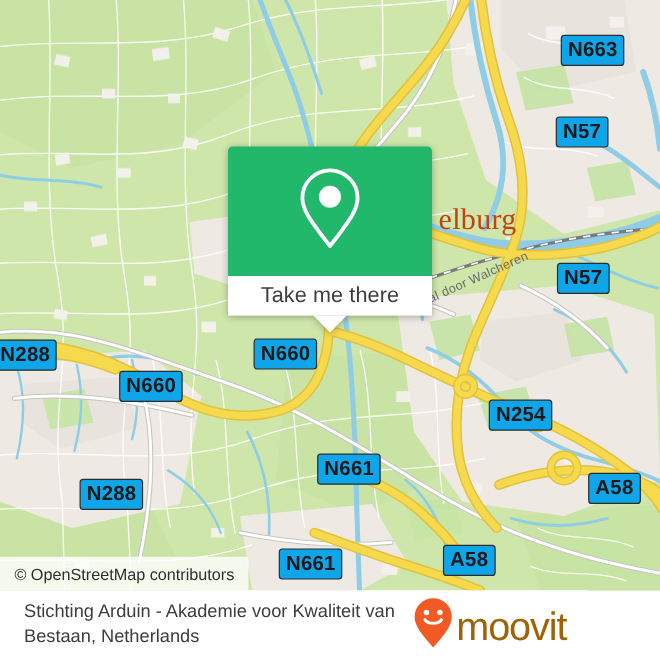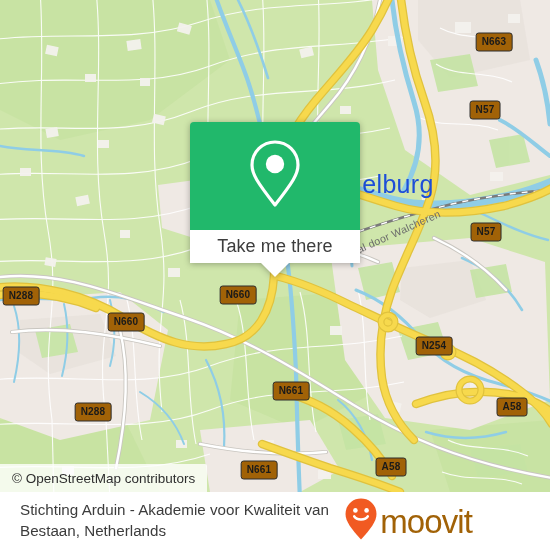--- a/index.html
+++ b/index.html
@@ -26,41 +26,41 @@
     width: 550px;
     height: 492px;
     overflow: hidden;
     background: #cfe6ab;
   }
   #map-svg { position:absolute; left:0; top:0; display:block; }
 
   
   .shield {
     position: absolute;
-    background: #a16207;
+    background: #0ea5e9;
     border: 1.6px solid #2c2c2c;
     border-radius: 3px;
     color: #1a1a1a;
     font-family: "Liberation Sans", sans-serif;
     font-weight: bold;
-    font-size: 10px;
+    font-size: 17px;
     line-height: 1;
     padding: 3px 5px 4px 5px;
     letter-spacing: 0.2px;
     white-space: nowrap;
     transform: translate(-50%, -50%);
     box-sizing: border-box;
   }
 
   
   .place-label {
     position: absolute;
     transform: translate(-50%, -50%);
-    color: #1d4ed8;
-    font-family: Liberation Sans, sans-serif;
+    color: #c2410c;
+    font-family: Liberation Serif, serif;
     font-size: 25px;
     white-space: nowrap;
     letter-spacing: 0.3px;
   }
   .road-label {
     position: absolute;
     color: #6b6b6b;
     font-family: "Liberation Sans", sans-serif;
     font-size: 10.5px;
     white-space: nowrap;

